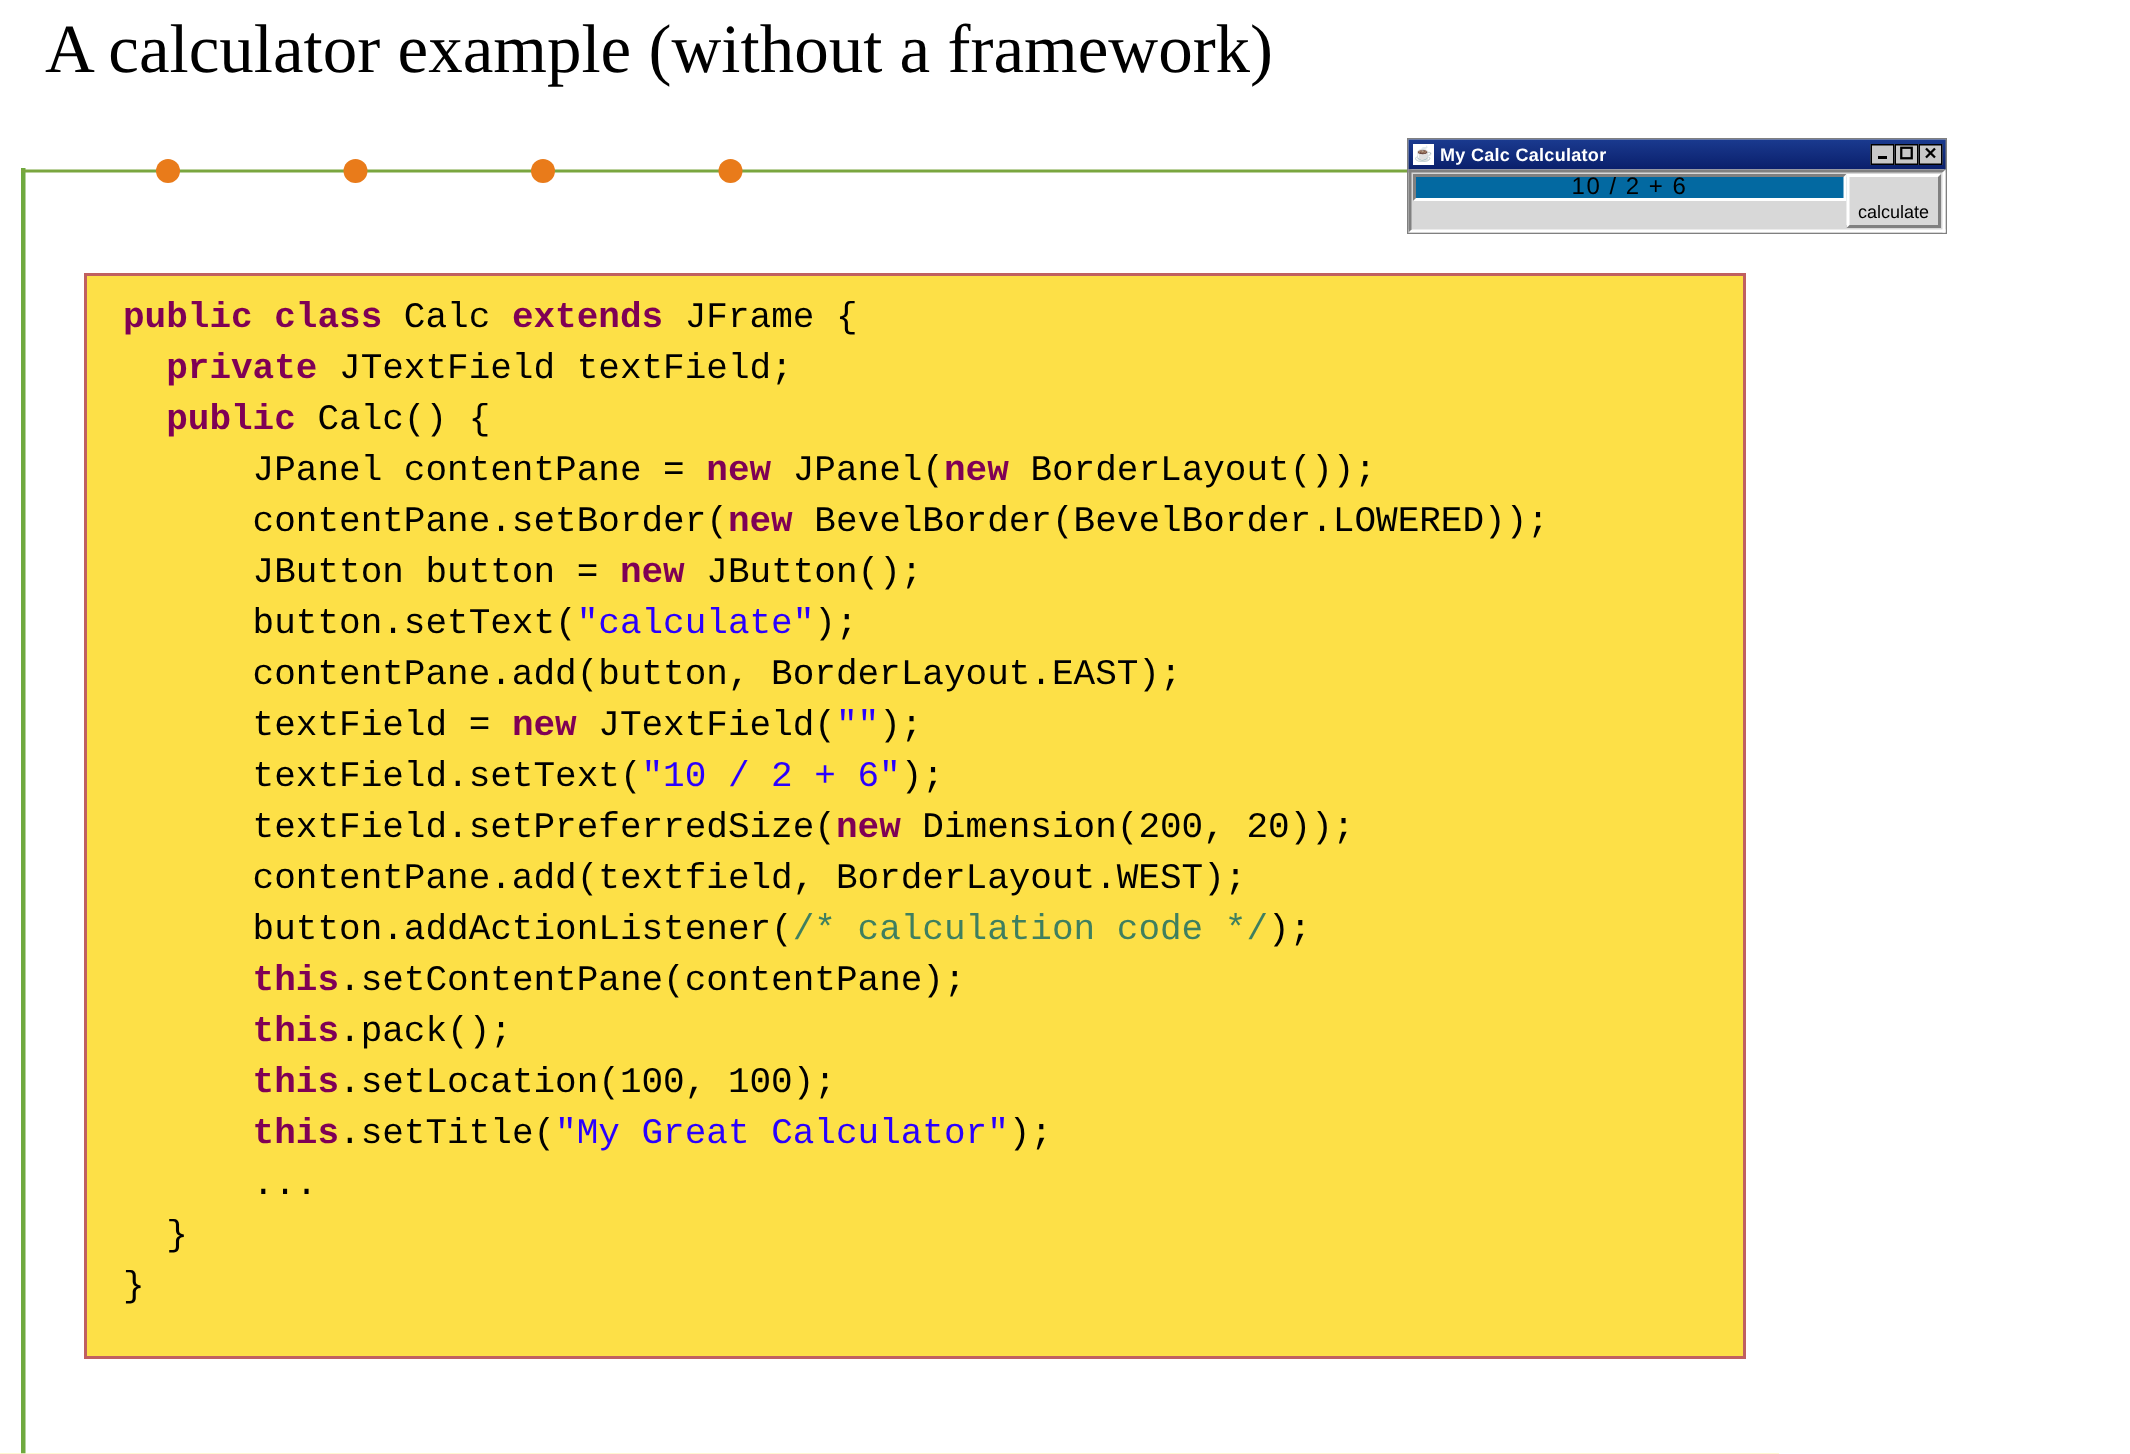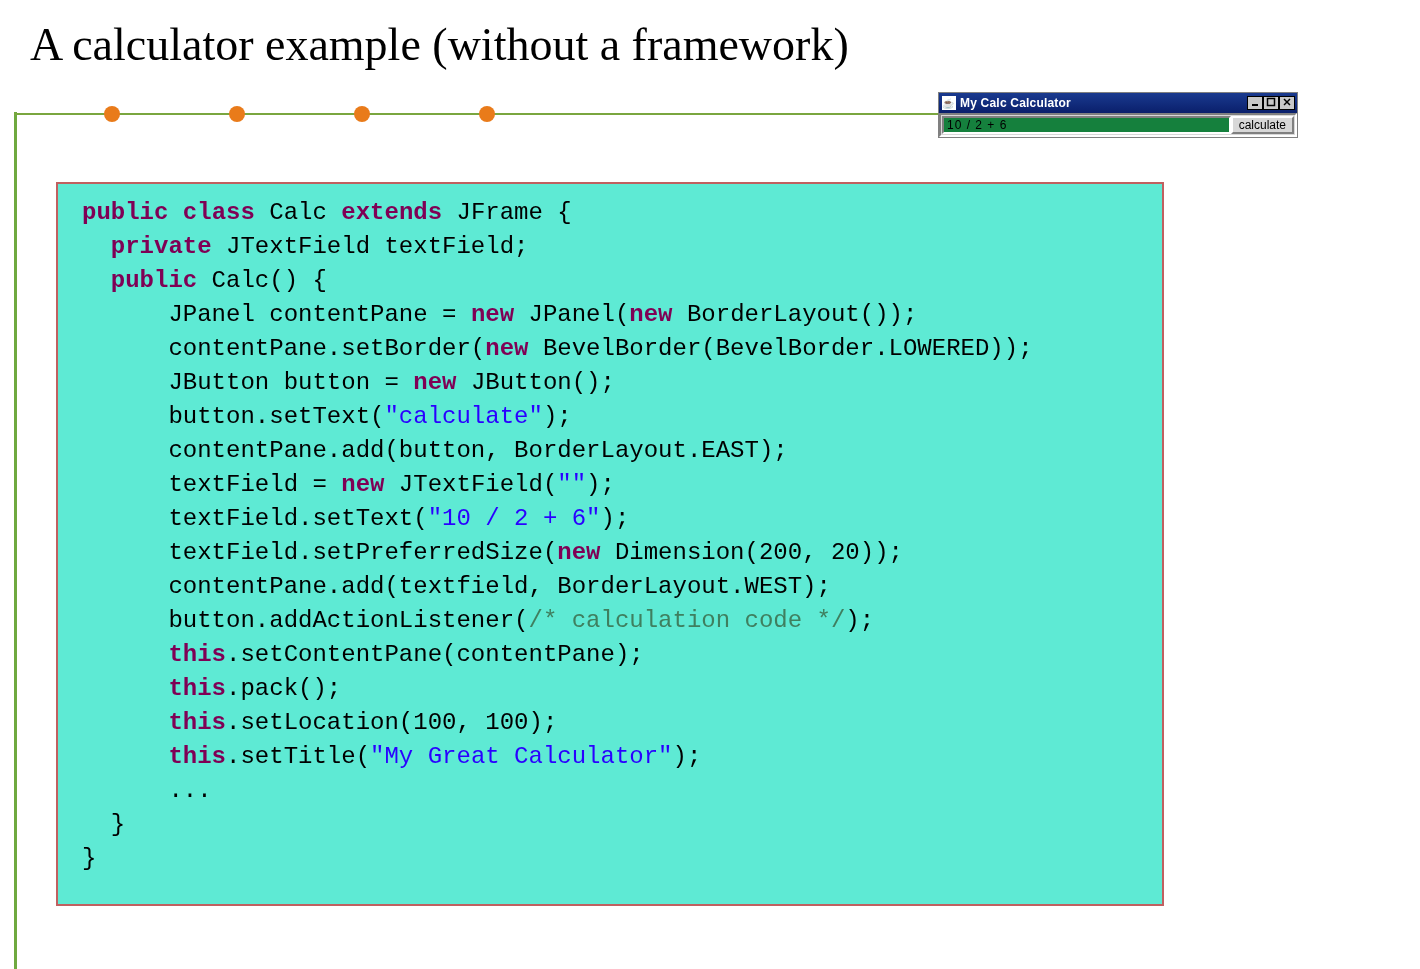--- a/index.html
+++ b/index.html
@@ -14,21 +14,21 @@
     position: relative;
     width: 1420px;
     height: 969px;
     overflow: hidden;
   }
 
   
   .heading {
     position: absolute;
     left: 30px;
-    top: 18px;
+    top: 6px;
     font-size: 46px;
     color: #000;
     font-weight: normal;
     font-family: Georgia, 'Book Antiqua', serif;
   }
 
   
   .green-vline {
     position: absolute;
     left: 14px;
@@ -127,49 +127,50 @@
     display: flex;
     border: 2px solid;
     border-color: #808080 #fff #fff #808080; 
     background: #d8d8d8;
     padding: 1px;
   }
   .calc-input {
     flex: 1;
     border: 2px solid;
     border-color: #808080 #fff #fff #808080;
-    background: #15803d;
+    background: #0369a1;
     height: 18px;
-    font-size: 12px;
+    font-size: 16px;
     padding: 1px 3px;
     box-sizing: border-box;
     font-family: Arial, sans-serif;
     letter-spacing: 1px;
     color: #000;
+    text-align: center;
   }
   .calc-button {
     height: 18px;
-    padding: 0 6px;
+    padding: 16px 6px;
     border: 2px solid;
     border-color: #fff #808080 #808080 #fff;
     background: #d8d8d8;
     font-size: 12px;
     font-family: Arial, sans-serif;
     box-sizing: border-box;
   }
 
   
   .code-box {
     position: absolute;
     left: 56px;
     top: 182px;
     width: 1108px;
     height: 724px;
     border: 2px solid #c06060;
-    background: #5eead4;
+    background: #fde047;
     padding: 12px 24px;
     box-sizing: border-box;
     font-family: Consolas, 'Courier New', monospace;
     font-size: 24px;
     line-height: 34px;
     color: #000;
     white-space: pre;
     overflow: hidden;
   }
   .code-box .kw  { color: #7f0055; font-weight: bold; }

